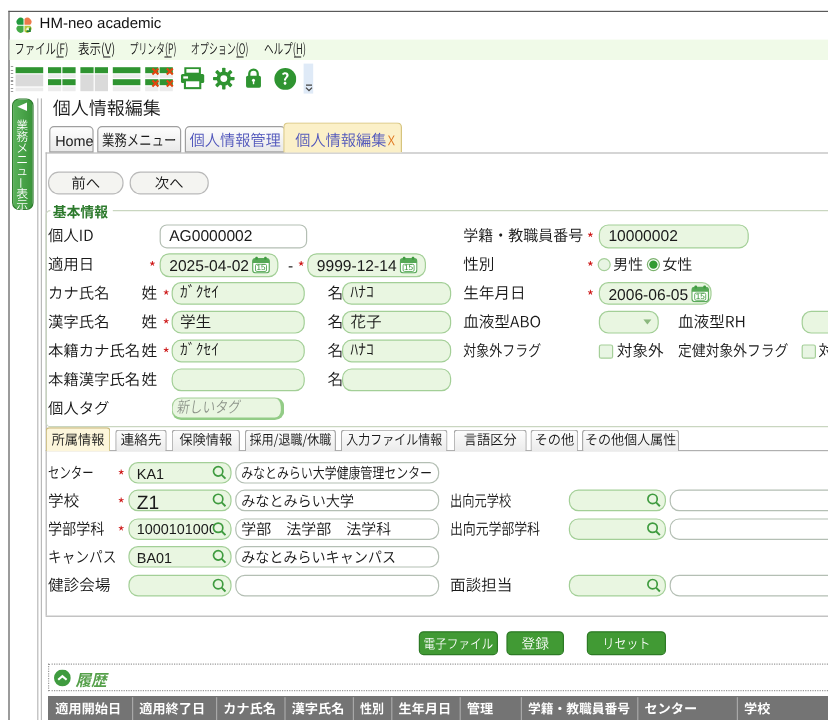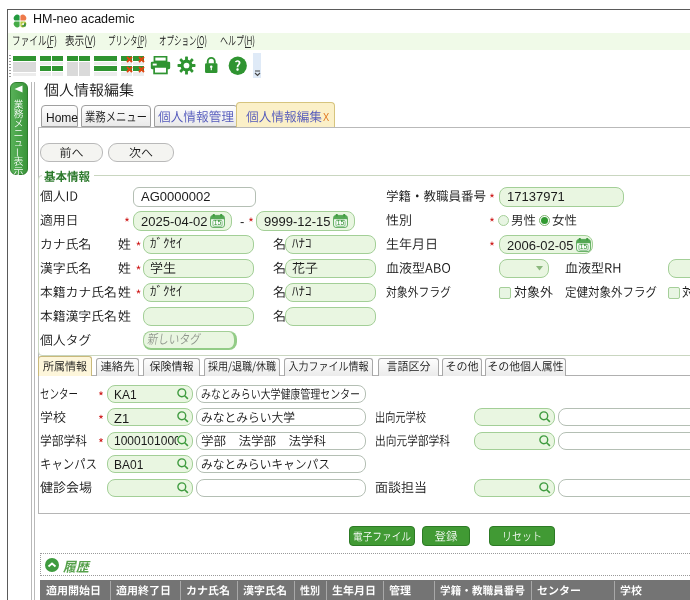--- a/index.html
+++ b/index.html
@@ -130,53 +130,53 @@
 <div class="abs" style="left:154px;top:105px;width:84px;height:22px;background:linear-gradient(#fefefe,#e9e9e9);border:1px solid #9f9f9f;border-radius:4px 4px 0 0"></div>
 <div class="abs" style="left:236px;top:102px;width:99px;height:25px;background:#fbf0c8;border:1px solid #d6c47e;border-bottom:0;border-radius:4px 4px 0 0"></div>
 <div class="txt" style="left:46px;top:112px;font-size:12px">Home</div>
 <div class="abs" style="left:40px;top:143px;width:63px;height:19px;background:#f4f4f1;border:1px solid #b9b9b9;border-radius:9px"></div>
 <div class="abs" style="left:108px;top:143px;width:66px;height:19px;background:#f4f4f1;border:1px solid #b9b9b9;border-radius:9px"></div>
 <div class="abs" style="left:38px;top:175px;width:661px;height:181px;border:1px solid #c9d6c0;border-radius:4px"></div>
 <div class="abs" style="left:42px;top:170px;width:52px;height:12px;background:#fff"></div>
 <div class="inpw" style="left:133px;top:186.5px;width:123px;height:20px;border-radius:6px"></div>
 <div class="txt" style="left:141px;top:190.0px">AG0000002</div>
 <div class="inp" style="left:499px;top:186.5px;width:125px;height:20px"></div>
-<div class="txt" style="left:507px;top:190.0px">17137971</div>
+<div class="txt" style="left:507px;top:190.0px">10000002</div>
 <div class="inp" style="left:133px;top:210.5px;width:99px;height:20px"></div>
 <div class="txt" style="left:141px;top:214.5px">2025-04-02</div>
 <svg class="abs" style="left:210px;top:212.5px" width="15" height="15" viewBox="0 0 15 15">
       <rect x="0.6" y="2.4" width="13.8" height="12" rx="2.4" fill="#fff" stroke="#5aaa5a" stroke-width="1"></rect>
       <path d="M3 2.4h9a2.4 2.4 0 0 1 2.4 2.4v1.4H0.6V4.8A2.4 2.4 0 0 1 3 2.4Z" fill="#55a855"></path>
       <rect x="2.8" y="0.9" width="2" height="2.6" rx="0.6" fill="#3f9b3f"></rect>
       <rect x="10.2" y="0.9" width="2" height="2.6" rx="0.6" fill="#3f9b3f"></rect>
       <rect x="2.9" y="7.2" width="9.2" height="6" rx="1.2" fill="none" stroke="#5aaa5a" stroke-width="0.8"></rect>
       <text x="7.5" y="12.3" font-size="6.8" font-family="Liberation Sans" fill="#2f8f2f" text-anchor="middle">15</text>
     </svg>
 <div class="inp" style="left:256px;top:210.5px;width:99px;height:20px"></div>
-<div class="txt" style="left:264px;top:214.5px">9999-12-15</div>
+<div class="txt" style="left:264px;top:214.5px">9999-12-14</div>
 <svg class="abs" style="left:333px;top:212.5px" width="15" height="15" viewBox="0 0 15 15">
       <rect x="0.6" y="2.4" width="13.8" height="12" rx="2.4" fill="#fff" stroke="#5aaa5a" stroke-width="1"></rect>
       <path d="M3 2.4h9a2.4 2.4 0 0 1 2.4 2.4v1.4H0.6V4.8A2.4 2.4 0 0 1 3 2.4Z" fill="#55a855"></path>
       <rect x="2.8" y="0.9" width="2" height="2.6" rx="0.6" fill="#3f9b3f"></rect>
       <rect x="10.2" y="0.9" width="2" height="2.6" rx="0.6" fill="#3f9b3f"></rect>
       <rect x="2.9" y="7.2" width="9.2" height="6" rx="1.2" fill="none" stroke="#5aaa5a" stroke-width="0.8"></rect>
       <text x="7.5" y="12.3" font-size="6.8" font-family="Liberation Sans" fill="#2f8f2f" text-anchor="middle">15</text>
     </svg>
 <div class="txt" style="left:240px;top:214.5px">-</div>
 <div class="inp" style="left:143px;top:234.5px;width:111px;height:19px"></div>
 <div class="inp" style="left:285px;top:234.5px;width:91px;height:19px"></div>
 <div class="inp" style="left:143px;top:258.5px;width:111px;height:19px"></div>
 <div class="inp" style="left:285px;top:258.5px;width:91px;height:19px"></div>
 <div class="inp" style="left:143px;top:282.5px;width:111px;height:19px"></div>
 <div class="inp" style="left:285px;top:282.5px;width:91px;height:19px"></div>
 <div class="inp" style="left:143px;top:306.5px;width:111px;height:19px"></div>
 <div class="inp" style="left:285px;top:306.5px;width:91px;height:19px"></div>
 <div class="inp" style="left:143px;top:330.5px;width:94px;height:19px;border-right:3px solid #93cc87;border-bottom:2px solid #93cc87"></div>
 <div class="inp" style="left:499px;top:234.5px;width:94px;height:19px"></div>
-<div class="txt" style="left:507px;top:238.5px">2006-02-05</div>
+<div class="txt" style="left:507px;top:238.5px">2006-06-05</div>
 <svg class="abs" style="left:575.5px;top:236.5px" width="15" height="15" viewBox="0 0 15 15">
       <rect x="0.6" y="2.4" width="13.8" height="12" rx="2.4" fill="#fff" stroke="#5aaa5a" stroke-width="1"></rect>
       <path d="M3 2.4h9a2.4 2.4 0 0 1 2.4 2.4v1.4H0.6V4.8A2.4 2.4 0 0 1 3 2.4Z" fill="#55a855"></path>
       <rect x="2.8" y="0.9" width="2" height="2.6" rx="0.6" fill="#3f9b3f"></rect>
       <rect x="10.2" y="0.9" width="2" height="2.6" rx="0.6" fill="#3f9b3f"></rect>
       <rect x="2.9" y="7.2" width="9.2" height="6" rx="1.2" fill="none" stroke="#5aaa5a" stroke-width="0.8"></rect>
       <text x="7.5" y="12.3" font-size="6.8" font-family="Liberation Sans" fill="#2f8f2f" text-anchor="middle">15</text>
     </svg>
 <div class="inp" style="left:499px;top:258.5px;width:50px;height:19px"></div>
 <svg class="abs" style="left:536px;top:266.0px" width="7" height="4.5" viewBox="0 0 7 4.5">
@@ -202,21 +202,21 @@
       <circle cx="5.8" cy="5.8" r="3.9" fill="none" stroke="#3f9b3f" stroke-width="1.4"></circle>
       <line x1="8.7" y1="8.7" x2="11.9" y2="11.9" stroke="#3f9b3f" stroke-width="1.6"></line>
     </svg>
 <div class="txt" style="left:114px;top:388.5px;width:64px;overflow:hidden;white-space:nowrap;font-size:12px">KA1</div>
 <div class="inpw" style="left:196px;top:385px;width:170px;height:18px"></div>
 <div class="inp" style="left:107px;top:408.4px;width:86px;height:18px"></div>
 <svg class="abs" style="left:175.5px;top:410.4px" width="14" height="14" viewBox="0 0 14 14">
       <circle cx="5.8" cy="5.8" r="3.9" fill="none" stroke="#3f9b3f" stroke-width="1.4"></circle>
       <line x1="8.7" y1="8.7" x2="11.9" y2="11.9" stroke="#3f9b3f" stroke-width="1.6"></line>
     </svg>
-<div class="txt" style="left:114px;top:411.9px;width:64px;overflow:hidden;white-space:nowrap;font-size:13px">Z1</div>
+<div class="txt" style="left:114px;top:411.9px;width:64px;overflow:hidden;white-space:nowrap;font-size:16px">Z1</div>
 <div class="inpw" style="left:196px;top:408.4px;width:170px;height:18px"></div>
 <div class="inp" style="left:474px;top:408.4px;width:81px;height:18px"></div>
 <svg class="abs" style="left:537.5px;top:410.4px" width="14" height="14" viewBox="0 0 14 14">
       <circle cx="5.8" cy="5.8" r="3.9" fill="none" stroke="#3f9b3f" stroke-width="1.4"></circle>
       <line x1="8.7" y1="8.7" x2="11.9" y2="11.9" stroke="#3f9b3f" stroke-width="1.6"></line>
     </svg>
 <div class="inpw" style="left:558px;top:408.4px;width:141px;height:18px"></div>
 <div class="inp" style="left:107px;top:431.8px;width:86px;height:18px"></div>
 <svg class="abs" style="left:175.5px;top:433.8px" width="14" height="14" viewBox="0 0 14 14">
       <circle cx="5.8" cy="5.8" r="3.9" fill="none" stroke="#3f9b3f" stroke-width="1.4"></circle>

